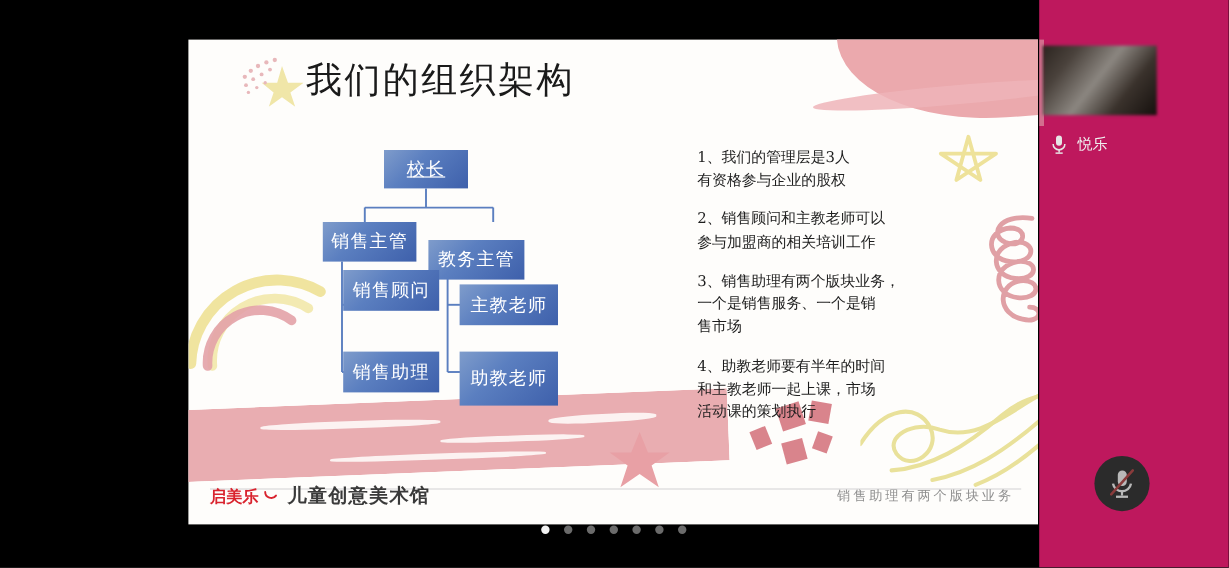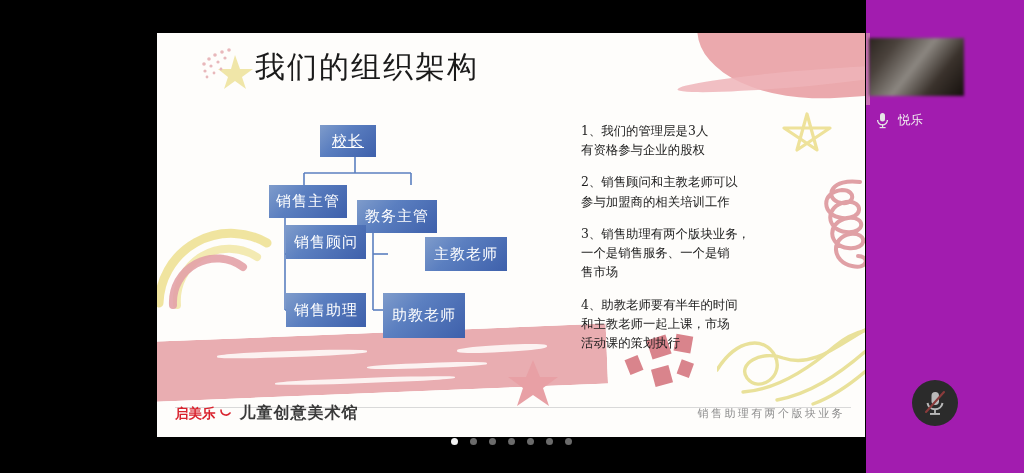--- a/index.html
+++ b/index.html
@@ -95,21 +95,21 @@
 
   
   #dots {
     position:absolute; left:157px; top:433px; width:708px; height:16px;
     display:flex; align-items:center; justify-content:center; gap:12px;
   }
   .dot { width:7px; height:7px; border-radius:50%; background:#6b6b6b; }
   .dot.active { background:#f2f2f2; }
 
   
-  #right-panel { position:absolute; left:866px; top:0; width:158px; height:473px; background:#a21caf; }
+  #right-panel { position:absolute; left:866px; top:0; width:158px; height:473px; background:#be185d; }
   #video-tile {
     position:absolute; left:3px; top:38px; width:95px; height:58px;
     background:linear-gradient(128deg,#2b241f 0%,#4a423c 22%,#8b8680 48%,#3a322c 72%,#15100d 100%);
     filter:blur(1.4px);
   }
   #video-edge {
     position:absolute; left:0px; top:33px; width:4px; height:72px; background:#e3b6b6; opacity:.55;
   }
   #name-row { position:absolute; left:10px; top:112px; display:flex; align-items:center; gap:9px; }
   #mic-on-icon { width:13px; height:17px; display:block; }
@@ -206,31 +206,31 @@
         <path d="M128 185 L128 277"></path>
         <path d="M128 221 L143 221"></path>
         <path d="M128 277 L143 277"></path>
 
         <path d="M216 185 L216 277"></path>
         <path d="M216 221 L231 221"></path>
         <path d="M216 277 L231 277"></path>
       </g>
     </svg>
 
-    <div class="node" style="left:163px;top:92px;width:56px;height:32px;text-decoration:underline;">校长</div>
+    <div class="node" style="left:163px;top:92px;width:70px;height:32px;text-decoration:underline;">校长</div>
 
     <div class="node" style="left:112px;top:152px;width:78px;height:33px;">销售主管</div>
 
     <div class="node" style="left:200px;top:167px;width:80px;height:33px;">教务主管</div>
 
     <div class="node" style="left:129px;top:192px;width:80px;height:34px;">销售顾问</div>
 
     <div class="node" style="left:129px;top:260px;width:80px;height:34px;">销售助理</div>
 
-    <div class="node" style="left:226px;top:204px;width:82px;height:34px;margin-left:42px;">主教老师</div>
+    <div class="node" style="left:226px;top:204px;width:82px;height:34px;">主教老师</div>
 
     <div class="node" style="left:226px;top:260px;width:82px;height:45px;">助教老师</div>
 
     <div id="bullets">
       <div class="para">1、我们的管理层是3人
 有资格参与企业的股权</div>
       <div class="para">2、销售顾问和主教老师可以
 参与加盟商的相关培训工作</div>
       <div class="para">3、销售助理有两个版块业务，
 一个是销售服务、一个是销

